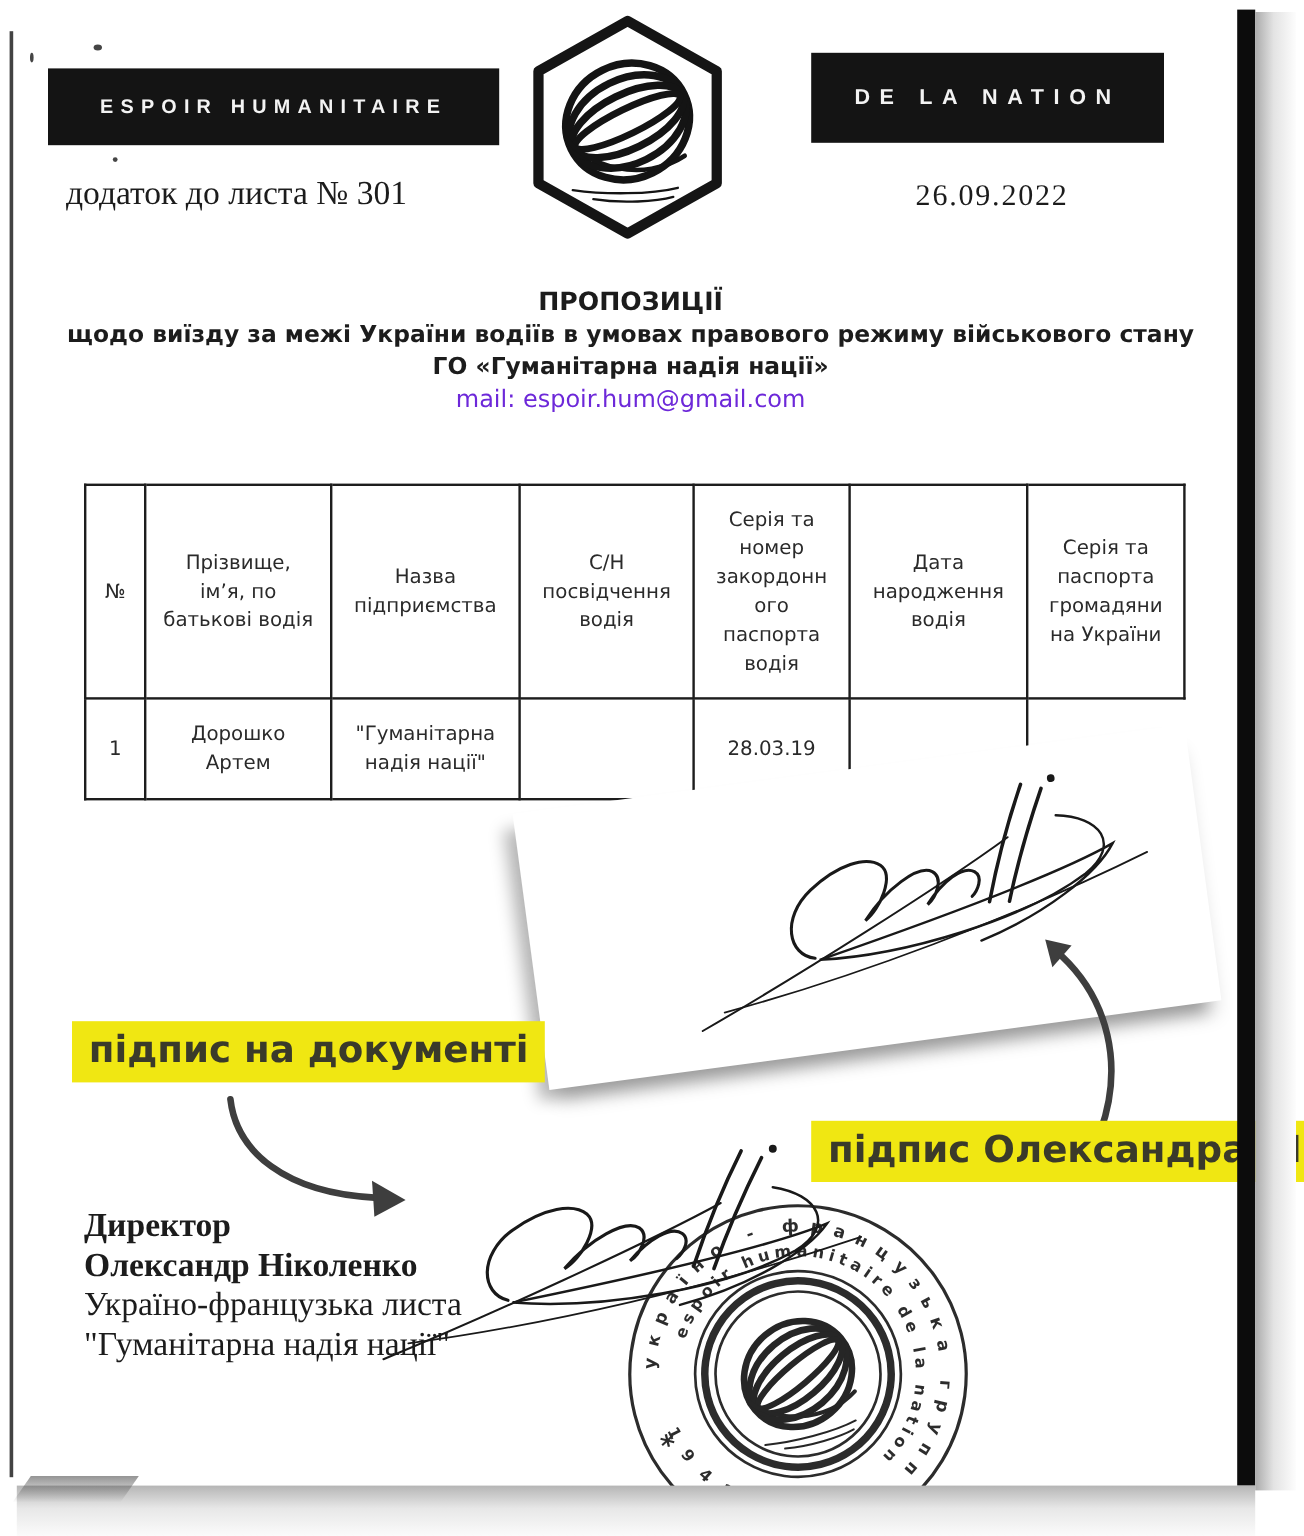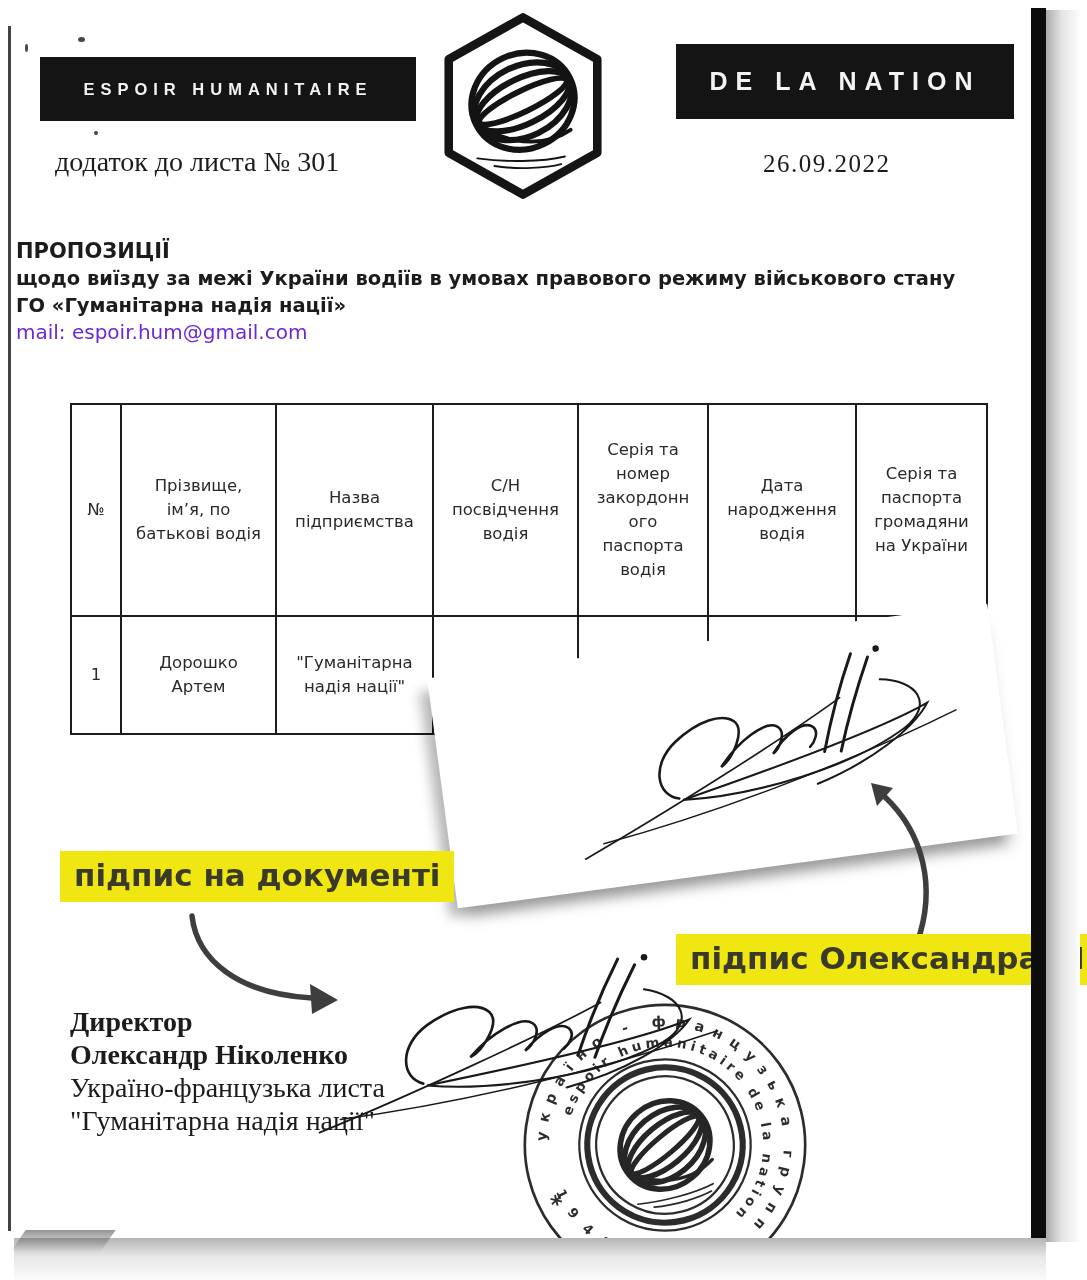--- a/index.html
+++ b/index.html
@@ -15,37 +15,37 @@
   .shadow-bottom{left:14px;top:1238px;width:1032px;height:42px;
     background:linear-gradient(180deg,#b5b5b5 0%,#e7e7e7 45%,#fbfbfb 100%);z-index:10;}
   .curl{left:18px;top:1230px;width:90px;height:22px;transform:skewX(-35deg);
     background:linear-gradient(180deg,rgba(60,60,60,.55),rgba(120,120,120,0));z-index:11;}
   .speck{background:#161616;border-radius:50%;opacity:.8;z-index:2;}
 
   
   .badge{background:#141414;color:#f3f3f3;display:flex;align-items:center;justify-content:center;
     font-family:"Liberation Sans",sans-serif;font-weight:bold;z-index:2;}
   .badge-left{left:40px;top:57px;width:376px;height:64px;font-size:16.5px;letter-spacing:6px;}
-  .badge-right{left:676px;top:44px;width:338px;height:75px;font-size:25px;letter-spacing:8px;}
+  .badge-right{left:676px;top:44px;width:294px;height:75px;font-size:18px;letter-spacing:8px;}
   .attachment{left:55px;top:146px;font-family:"Liberation Serif",serif;font-size:28px;z-index:2;}
   .docdate{left:763px;top:150px;font-family:"Liberation Serif",serif;font-size:25px;letter-spacing:1.5px;z-index:2;}
   .logo{left:424px;top:6px;width:198px;height:200px;z-index:2;}
 
   
-  .titleblock{left:16px;right:40px;top:238px;text-align:left;z-index:2;}
+  .titleblock{left:4px;right:40px;top:238px;text-align:center;z-index:2;}
   .t1{font-size:21px;font-weight:bold;line-height:27px;}
   .t2{font-size:19.5px;font-weight:bold;line-height:27px;}
   .t3{font-size:19.5px;font-weight:bold;line-height:28px;}
   .tmail{font-size:20px;color:#6d28d9;line-height:24px;}
 
   
   table.drivers{left:70px;top:403px;position:absolute;border-collapse:collapse;table-layout:fixed;
     width:916px;z-index:2;background:transparent;}
   table.drivers td{border:2.6px solid #1d1d1d;text-align:center;vertical-align:middle;
-    font-size:16.5px;line-height:1.45;color:#2a2a2a;white-space:pre-line;padding:21px 6px;}
+    font-size:16.5px;line-height:1.45;color:#2a2a2a;white-space:pre-line;padding:4px 6px;}
   tr.hdr td{height:168px;}
   tr.data td{height:74px;}
 
   
   .card{left:440px;top:640px;width:565px;height:232px;background:#fff;transform:rotate(-7.6deg);
     box-shadow:-12px 10px 12px -2px rgba(0,0,0,.25), 0 16px 16px -6px rgba(0,0,0,.2);z-index:5;}
   .card svg{position:absolute;left:100px;top:4px;}
 
   
   .hl{padding:6px 14px 9px 14px;font-size:31px;font-weight:bold;color:#3a3a2a;z-index:7;white-space:nowrap;}

